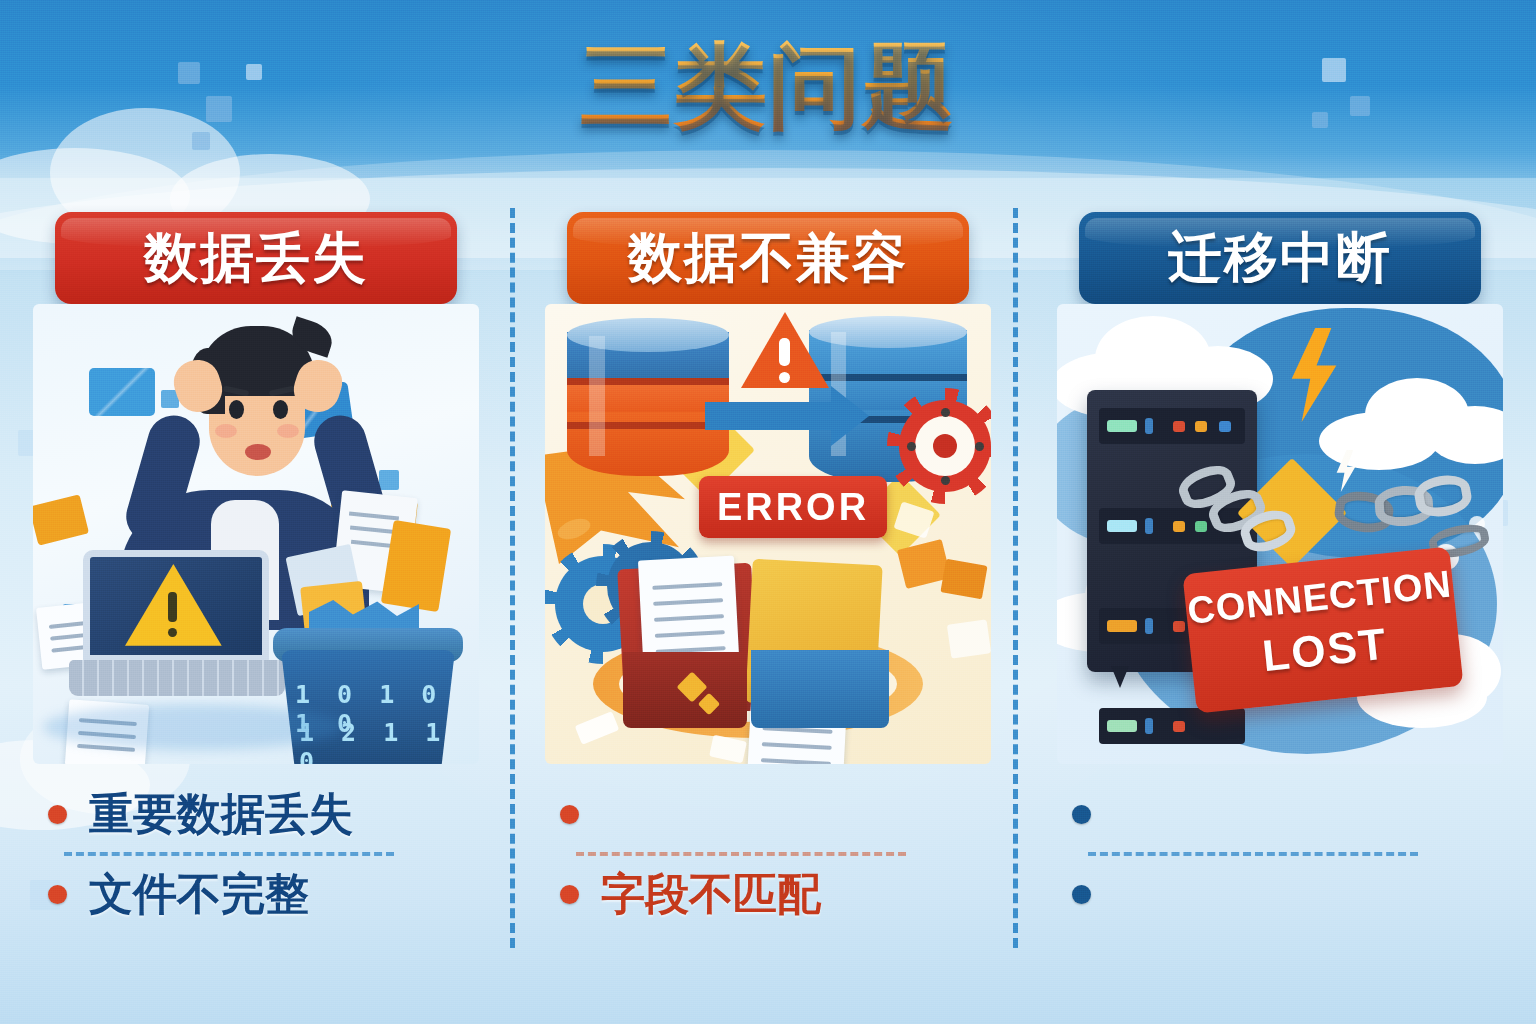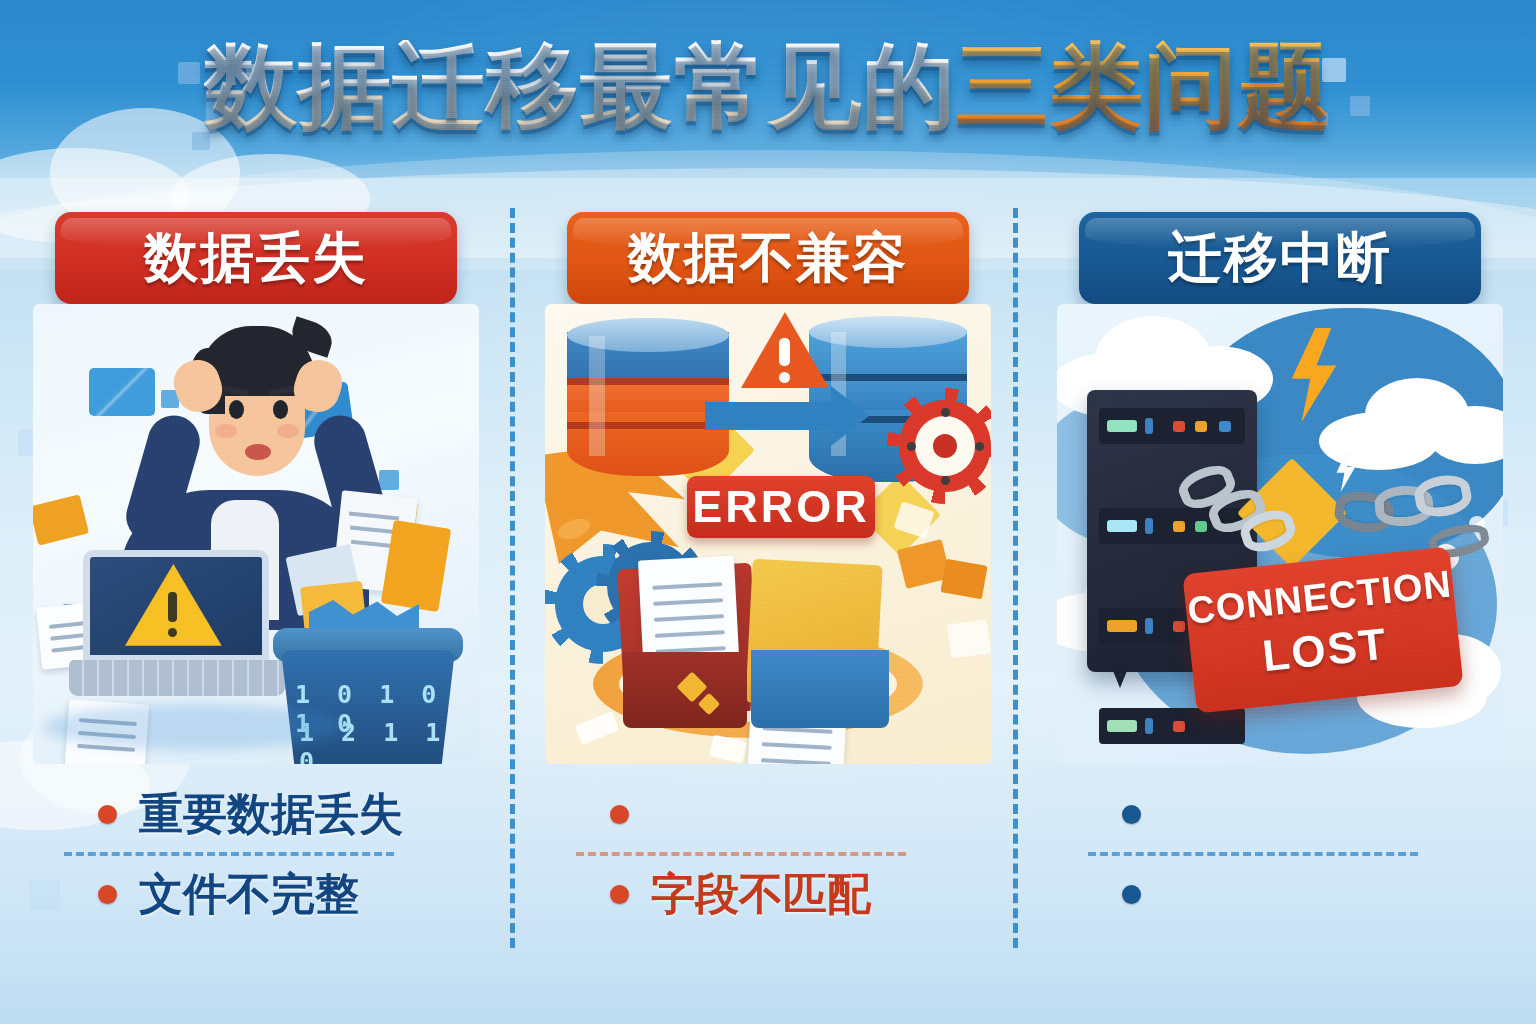--- a/index.html
+++ b/index.html
@@ -101,21 +101,21 @@
   .art{
     position:absolute; top:104px; left:50%; transform:translateX(-50%);
     width:446px; height:460px; overflow:hidden; border-radius:6px;
   }
   .art-a{ background:linear-gradient(165deg,#eef7fd 0%,#f6fbfe 38%,#e8f3fb 72%,#d9ecf8 100%); }
   .art-b{ background:linear-gradient(165deg,#fdf9ef 0%,#fbf3df 45%,#f8eccd 100%); }
   .art-c{ background:linear-gradient(165deg,#eaf5fd 0%,#e4f1fb 45%,#dcedfa 100%); }
 
   
   .bullets{ position:absolute; top:576px; left:0; width:100%; }
-  .bullet{ display:flex; align-items:center; height:76px; padding-left:98px; }
+  .bullet{ display:flex; align-items:center; height:76px; padding-left:48px; }
   .dot{ width:19px; height:19px; border-radius:50%; flex:0 0 auto; margin-right:22px;
         box-shadow:0 1px 2px rgba(0,0,0,.25); }
   .dot-red{ background:#d84527; } .dot-blue{ background:#17568f; }
   .btext{
     font-size:44px; font-weight:bold; white-space:nowrap;
     text-shadow:0 2px 2px rgba(255,255,255,.55);
   }
   .tx-blue{ color:#11447e; }
   .tx-red{ color:#c4381b; }
   .sep{
@@ -259,21 +259,20 @@
   <div class="pix lite" style="left:1322px;top:58px; width:24px;height:24px;"></div>
   <div class="pix" style="left:1350px;top:96px;  width:20px;height:20px;"></div>
   <div class="pix" style="left:1312px;top:112px; width:16px;height:16px;"></div>
   <div class="pix lite" style="left:18px;  top:430px; width:26px;height:26px;opacity:.5;"></div>
   <div class="pix lite" style="left:30px;  top:880px; width:30px;height:30px;opacity:.45;"></div>
   <div class="pix lite" style="left:1482px;top:500px; width:26px;height:26px;opacity:.45;"></div>
 
   <div class="bg-vignette"></div>
 
   <div class="title-wrap">
-    <span class="title t-white">数据迁移最常见的</span>
     <span class="title t-orange">三类问题</span>
   </div>
 
   <div class="cols">
 
     <div class="col">
 
       <div class="banner b-red">
         <div class="banner-gloss"></div>
         <span class="banner-text">数据丢失</span>
@@ -406,21 +405,21 @@
         <div class="ab" style="left:354px;top:96px;width:92px;height:92px;color:#d9372a;">
           <div class="gear" style="width:92px;height:92px;background:#d9372a;"></div>
           <div class="ab" style="left:16px;top:16px;width:60px;height:60px;background:#fdfaf2;border-radius:50%;"></div>
           <div class="ab" style="left:34px;top:34px;width:24px;height:24px;background:#c62f22;border-radius:50%;"></div>
           <div class="ab" style="left:42px;top:8px;width:9px;height:9px;background:#3d3d3d;border-radius:50%;"></div>
           <div class="ab" style="left:42px;top:76px;width:9px;height:9px;background:#3d3d3d;border-radius:50%;"></div>
           <div class="ab" style="left:8px;top:42px;width:9px;height:9px;background:#3d3d3d;border-radius:50%;"></div>
           <div class="ab" style="left:76px;top:42px;width:9px;height:9px;background:#3d3d3d;border-radius:50%;"></div>
         </div>
 
-        <div class="errbadge ab" style="left:142px;top:172px;width:188px;height:62px;font-size:45px;">
+        <div class="errbadge ab" style="left:154px;top:172px;width:188px;height:62px;font-size:38px;">
           <span>ERROR</span>
         </div>
 
         <div class="ab" style="left:10px;top:252px;width:96px;height:96px;color:#2f7fc0;">
           <div class="gear" style="width:96px;height:96px;background:#2f7fc0;"></div>
           <div class="ab" style="left:28px;top:28px;width:40px;height:40px;background:#f8eccd;border-radius:50%;"></div>
         </div>
         <div class="ab" style="left:62px;top:238px;width:88px;height:88px;color:#2a6fac;">
           <div class="gear" style="width:88px;height:88px;background:#2a6fac;"></div>
           <div class="ab" style="left:26px;top:26px;width:36px;height:36px;background:#faf2e0;border-radius:50%;"></div>

